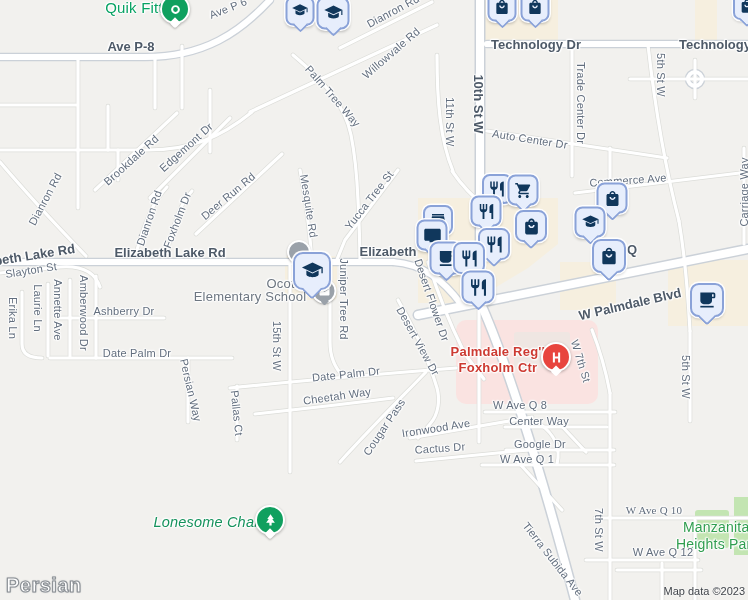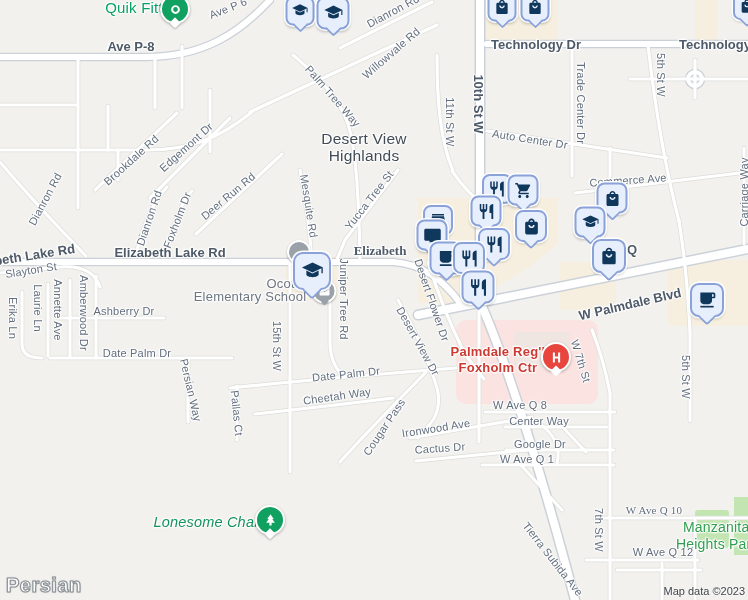--- a/index.html
+++ b/index.html
@@ -163,24 +163,20 @@
         <use href="#mj1"></use>
       </g>
     <g stroke="#ffffff" stroke-width="6.2" fill="none" stroke-linecap="round">
         <use href="#mj2"></use>
       </g>
     <circle cx="695" cy="79" r="7" fill="none" stroke="#ffffff" stroke-width="4"></circle>
   </svg>
 
   <div class="lbl poi-green ctr" style="left:134px;top:7px">Quik Fitt</div>
 
-  <div class="lbl area-lbl ctr" style="left:364px;top:147px">
-    <div>Desert View</div>
-    <div>Highlands</div>
-  </div>
 
   <div class="lbl school-lbl ctr" style="left:289px;top:283px">Ocotillo</div>
   <div class="lbl school-lbl ctr" style="left:250px;top:296px">Elementary School</div>
 
   <div class="lbl med-lbl ctr" style="left:498px;top:360px">
     <div>Palmdale Reg'l</div>
     <div>Foxholm Ctr</div>
   </div>
 
   <div class="lbl park-lbl" style="left:676px;top:519px">
@@ -211,21 +207,21 @@
       <div class="lbl" style="left: 186px; top: 147px; transform: translate(-50%, -50%) rotate(-42deg);">Edgemont Dr</div>
       <div class="lbl" style="left: 45px; top: 199px; transform: translate(-50%, -50%) rotate(-62deg);">Dianron Rd</div>
       <div class="lbl" style="left: 149px; top: 218px; transform: translate(-50%, -50%) rotate(-71deg);">Dianron Rd</div>
       <div class="lbl" style="left: 177px; top: 220px; transform: translate(-50%, -50%) rotate(-69deg);">Foxholm Dr</div>
       <div class="lbl" style="left: 228px; top: 196px; transform: translate(-50%, -50%) rotate(-40deg);">Deer Run Rd</div>
       <div class="lbl" style="left: 309px; top: 206px; transform: translate(-50%, -50%) rotate(81deg);">Mesquite Rd</div>
       <div class="lbl" style="left: 333px; top: 96px; transform: translate(-50%, -50%) rotate(49deg);">Palm Tree Way</div>
       <div class="lbl" style="left: 369px; top: 200px; transform: translate(-50%, -50%) rotate(-52deg);">Yucca Tree St</div>
       <div class="lbl maj" style="left: 170px; top: 252px; transform: translate(-50%, -50%) rotate(0deg);">Elizabeth Lake Rd</div>
       <div class="lbl maj" style="left: 20px; top: 257px; transform: translate(-50%, -50%) rotate(-9deg);">Elizabeth Lake Rd</div>
-      <div class="lbl maj" style="left: 380px; top: 251px; transform: translate(-50%, -50%) rotate(0deg); font-family: Liberation Serif, serif;">Elizabeth</div>
+      <div class="lbl maj" style="left: 388px; top: 251px; transform: translate(-50%, -50%) rotate(0deg);">Elizabeth</div>
       <div class="lbl maj" style="left: 632px; top: 249px; transform: translate(-50%, -50%) rotate(0deg);">Q</div>
       <div class="lbl" style="left: 31px; top: 270px; transform: translate(-50%, -50%) rotate(-9deg);">Slayton St</div>
       <div class="lbl" style="left: 13px; top: 318px; transform: translate(-50%, -50%) rotate(90deg);">Erika Ln</div>
       <div class="lbl" style="left: 38px; top: 308px; transform: translate(-50%, -50%) rotate(90deg);">Laurie Ln</div>
       <div class="lbl" style="left: 58px; top: 310px; transform: translate(-50%, -50%) rotate(90deg);">Annette Ave</div>
       <div class="lbl" style="left: 84px; top: 313px; transform: translate(-50%, -50%) rotate(90deg);">Amberwood Dr</div>
       <div class="lbl" style="left: 124px; top: 311px; transform: translate(-50%, -50%) rotate(0deg);">Ashberry Dr</div>
       <div class="lbl" style="left: 137px; top: 353px; transform: translate(-50%, -50%) rotate(0deg);">Date Palm Dr</div>
       <div class="lbl" style="left: 277px; top: 346px; transform: translate(-50%, -50%) rotate(90deg);">15th St W</div>
       <div class="lbl" style="left: 344px; top: 299px; transform: translate(-50%, -50%) rotate(90deg);">Juniper Tree Rd</div>

